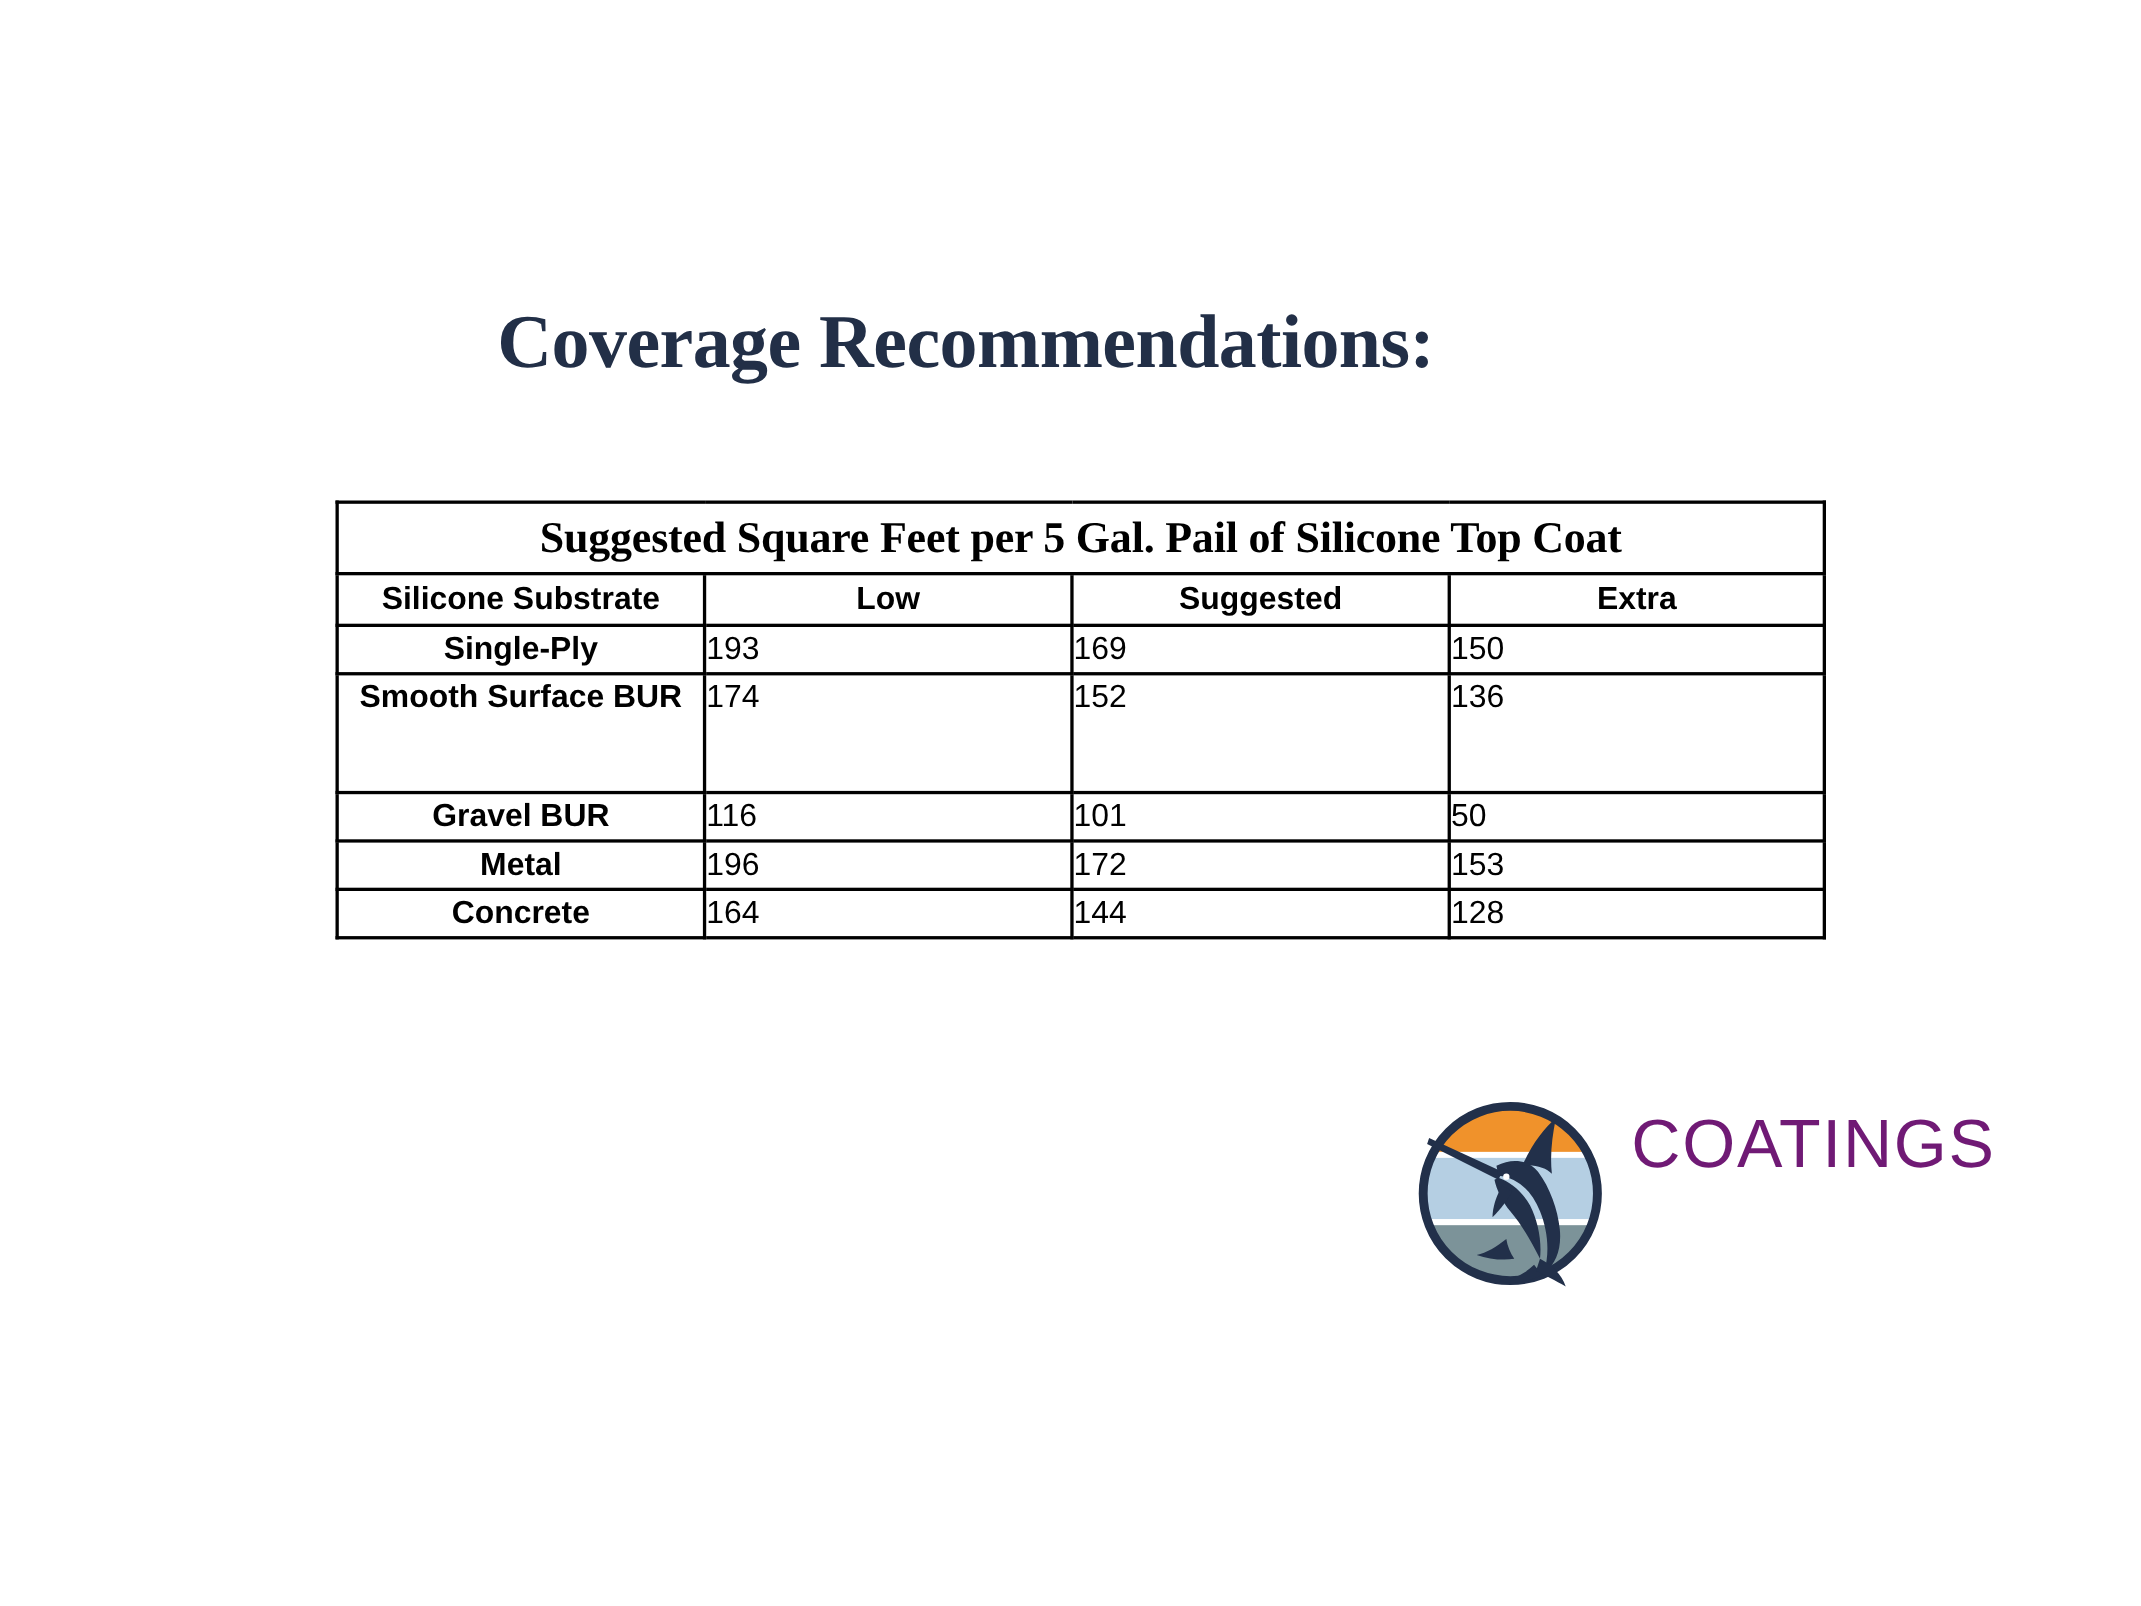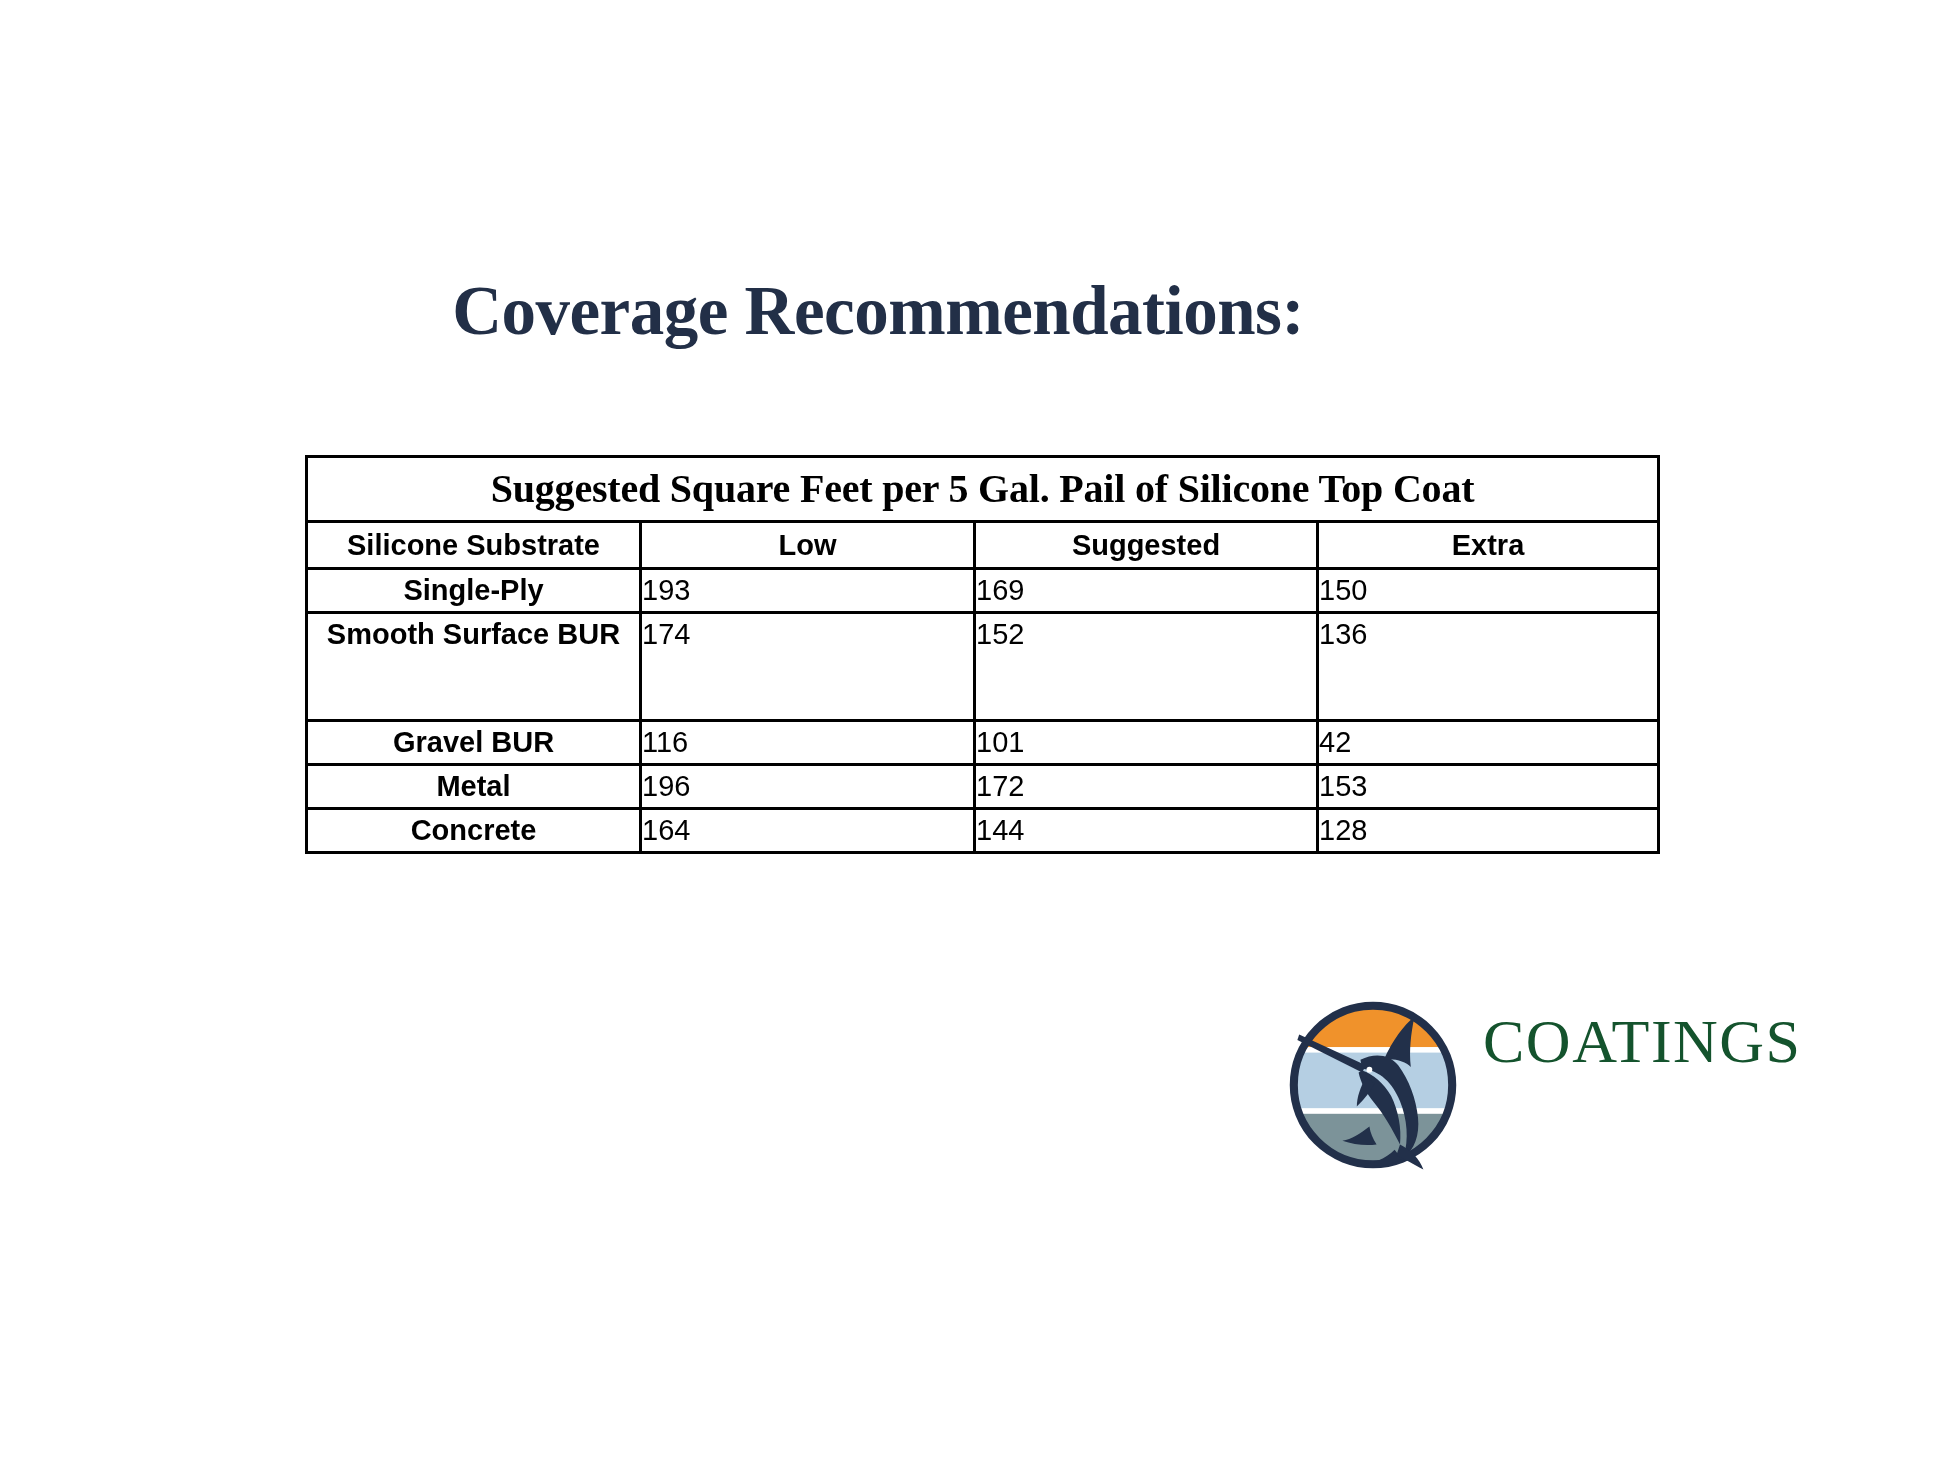--- a/index.html
+++ b/index.html
@@ -125,25 +125,25 @@
   .brand-line1 {
     font-family: "Liberation Serif", "DejaVu Serif", serif;
     font-weight: bold;
     font-size: 66px;
     line-height: 72px;
     color: #232F47;
     letter-spacing: 1px;
     white-space: nowrap;
   }
   .brand-line2 {
-    font-family: Liberation Serif, serif;
+    font-family: Liberation Sans, sans-serif;
     font-weight: normal;
     font-size: 62px;
     line-height: 68px;
-    color: #14532d;
+    color: #701a75;
     letter-spacing: 1.5px;
     white-space: nowrap;
     margin-left: 4px;
   }
 </style>
 </head>
 <body>
 
 <div id="page-title">Coverage Recommendations:</div>
 
@@ -178,21 +178,21 @@
         <td class="sub-cell">Smooth Surface BUR</td>
         <td class="num-cell">174</td>
         <td class="num-cell">152</td>
         <td class="num-cell">136</td>
       </tr>
 
       <tr class="row-h-std">
         <td class="sub-cell">Gravel BUR</td>
         <td class="num-cell">116</td>
         <td class="num-cell">101</td>
-        <td class="num-cell">42</td>
+        <td class="num-cell">50</td>
       </tr>
 
       <tr class="row-h-std">
         <td class="sub-cell">Metal</td>
         <td class="num-cell">196</td>
         <td class="num-cell">172</td>
         <td class="num-cell">153</td>
       </tr>
 
       <tr class="row-h-std">

